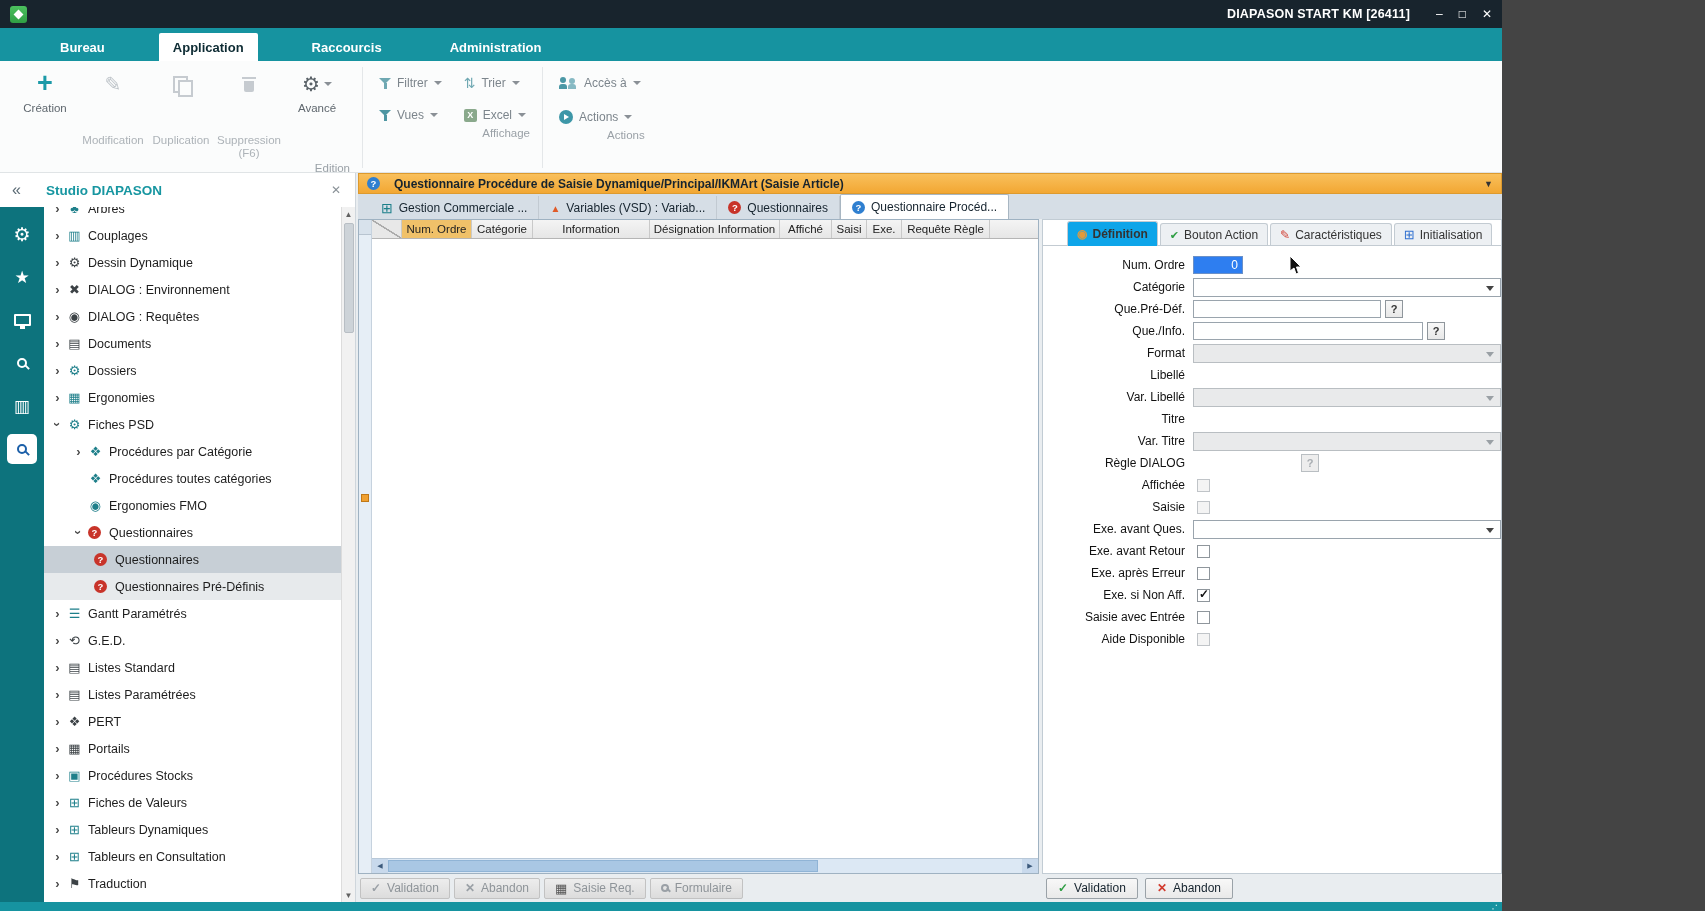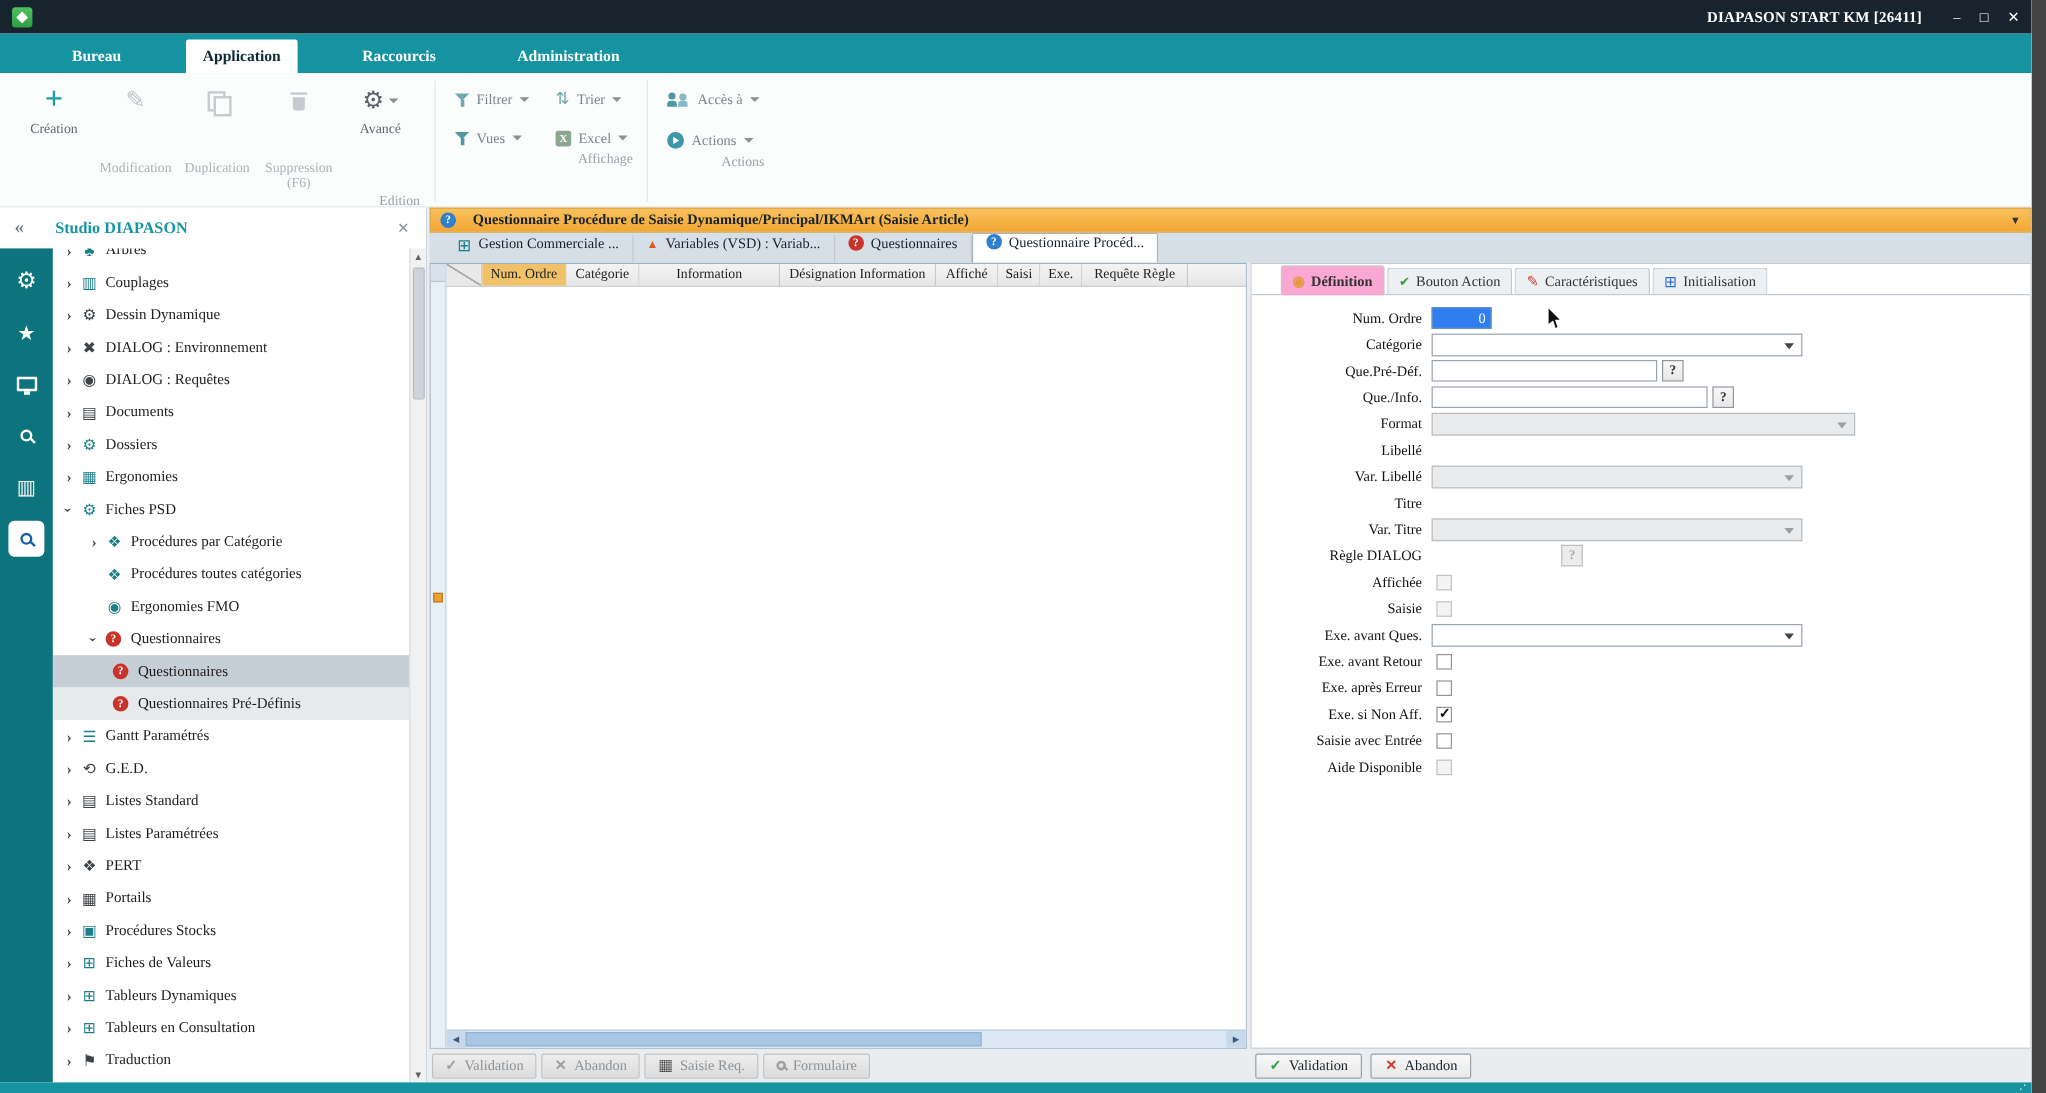--- a/index.html
+++ b/index.html
@@ -1,17 +1,17 @@
 <!DOCTYPE html>
 <html><head>
 <meta charset="utf-8">
 <style>
   html,body{margin:0;padding:0;background:#444;}
   *{box-sizing:border-box;}
-  .window{width:1693px;height:911px;display:flex;flex-direction:column;font-family:Liberation Serif, serif;font-size:12px;color:#1d1d1d;background:#fff;overflow:hidden;position:relative;}
+  .window{width:1502px;height:911px;display:flex;flex-direction:column;font-family:Liberation Sans, sans-serif;font-size:12px;color:#1d1d1d;background:#fff;overflow:hidden;position:relative;}
 
   
   .titlebar{height:28px;background:#18242d;display:flex;align-items:center;padding:0 10px;flex:0 0 auto;}
   .appicon{width:17px;height:17px;border-radius:3px;background:linear-gradient(#4cc15e,#2f9e44);position:relative;}
   .appicon::before{content:"";position:absolute;left:5px;top:5px;width:7px;height:7px;background:#fff;transform:rotate(45deg);}
   .wtitle{margin-left:auto;color:#fff;font-weight:700;font-size:12.5px;letter-spacing:.2px;}
   .wbtns{display:flex;gap:16px;margin-left:26px;color:#fff;font-size:12px;}
   .wbtn{cursor:default;}
 
   
@@ -101,21 +101,21 @@
 
   
   .content{flex:1;display:flex;flex-direction:column;min-width:0;background:#e9edf0;padding-left:2px;}
   .obar{height:21px;flex:0 0 auto;background:linear-gradient(#f9c05c,#f2a733);border:1px solid #dd9a2e;display:flex;align-items:center;gap:14px;padding:0 8px;font-weight:700;color:#16232e;}
   .qdot{width:13px;height:13px;border-radius:50%;background:#c8342a;display:inline-flex;align-items:center;justify-content:center;flex:0 0 auto;}
   .qdot::before{content:"?";color:#fff;font-size:9.5px;font-weight:700;}
   .qdot.blue{background:#2f7fd0;}
   .obar-caret{margin-left:auto;color:#333;font-size:9px;}
   .obar-caret::before{content:"▼";}
   .doctabs{height:25px;flex:0 0 auto;background:#d6dee6;display:flex;align-items:flex-end;padding-left:12px;}
-  .dtab{display:flex;align-items:flex-start;gap:6px;height:23px;padding:0 11px;font-size:12px;color:#15232e;border-right:1px solid #c2cad2;}
+  .dtab{display:flex;align-items:center;gap:6px;height:23px;padding:0 11px;font-size:12px;color:#15232e;border-right:1px solid #c2cad2;}
   .dtab.act{background:#fff;border:1px solid #a8b6c2;border-bottom:none;height:25px;border-radius:2px 2px 0 0;}
   .di-grid::before{content:"⊞";color:#1b7f8a;font-size:14px;}
   .di-var::before{content:"▲";color:#e05a28;font-size:10px;}
 
   .panels{flex:1;display:flex;min-height:0;}
   .leftcol{width:681px;flex:0 0 auto;display:flex;flex-direction:column;min-height:0;}
   .gridpanel{flex:1;display:flex;border:1px solid #9fb2c2;background:#fff;min-height:0;}
   .vsb{width:13px;flex:0 0 auto;background:#e6eef6;border-right:1px solid #c6d2de;position:relative;}
   .vsb::before{content:"";position:absolute;top:0;left:0;right:0;height:14px;background:#d8e2ec;border-bottom:1px solid #b8c4d0;}
   .vsb-mark{position:absolute;left:2px;top:42%;width:8px;height:8px;background:#f0a030;border:1px solid #c07818;}
@@ -137,21 +137,21 @@
   .gi-check::before{content:"✓";color:#9aa0a6;font-weight:700;}
   .gi-x::before{content:"✕";color:#9aa0a6;font-weight:700;}
   .gi-key::before{content:"▦";color:#555;font-size:13px;}
   .gi-mag{width:8px;height:8px;border:2px solid #9aa0a6;border-radius:50%;position:relative;}
   .gi-mag::after{content:"";position:absolute;width:5px;height:2px;background:#9aa0a6;transform:rotate(45deg);right:-4px;bottom:-1px;}
 
   .rightcol{flex:1;display:flex;flex-direction:column;margin-left:3px;min-height:0;min-width:0;}
   .formpanel{flex:1;background:#fff;border:1px solid #c2ccd4;position:relative;min-height:0;overflow:hidden;}
   .ftabs{display:flex;align-items:flex-end;height:26px;padding-left:24px;gap:2px;border-bottom:1px solid #c3cbd2;background:#fff;}
   .ftab{display:flex;align-items:center;gap:5px;height:22px;padding:0 9px;border:1px solid #c3cbd2;border-bottom:none;border-radius:3px 3px 0 0;background:#edf0f3;font-size:12px;color:#333;}
-  .ftab.act{background:#f9a8d4;height:25px;font-weight:700;margin-bottom:-1px;}
+  .ftab.act{background:#0ea5e9;height:25px;font-weight:700;margin-bottom:-1px;}
   .fi-def::before{content:"◉";color:#e59a3a;font-size:12px;}
   .fi-act::before{content:"✔";color:#2f9e44;font-size:11px;}
   .fi-car::before{content:"✎";color:#d03a2e;font-size:12px;}
   .fi-ini::before{content:"⊞";color:#2f6fd0;font-size:13px;}
   .fbody{padding-top:8px;}
   .frow{display:flex;align-items:center;height:22px;}
   .flab{width:150px;padding-right:8px;text-align:right;flex:0 0 auto;color:#111;}
   .numbox{width:50px;height:18px;border:1px solid #6a90c8;background:#2e7ef0;display:flex;align-items:center;justify-content:flex-end;padding-right:4px;}
   .numval{color:#fff;}
   .tin{height:18px;border:1px solid #9aa4ad;background:#fff;}

